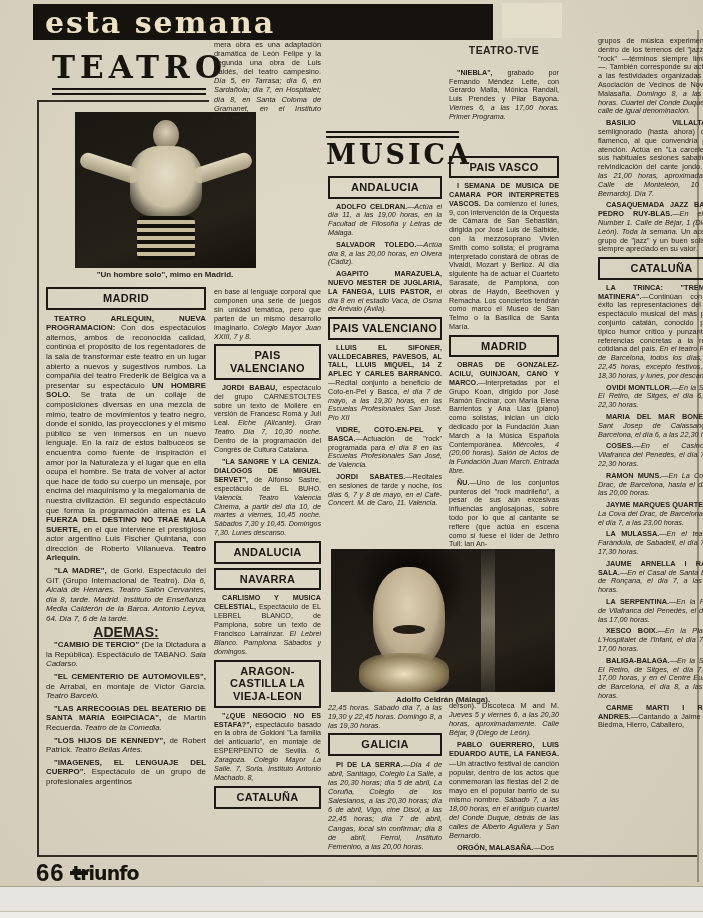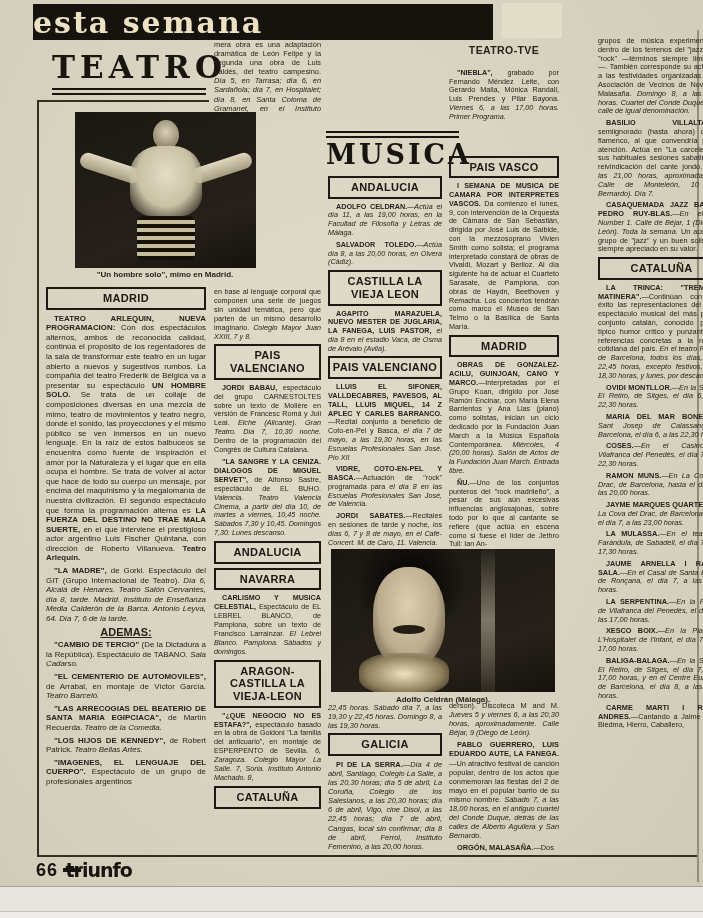--- a/index.html
+++ b/index.html
@@ -1,21 +1,21 @@
 <!DOCTYPE html>
 <html><head>
 <meta charset="utf-8">
 <style>
   html,body{margin:0;padding:0;width:703px;height:918px;overflow:hidden;
     background:#eceae4;font-family:"Liberation Sans",sans-serif;}
   .page{position:absolute;left:0;top:0;width:703px;height:918px;
     background:radial-gradient(ellipse at 45% 40%, #e0dac8 0%, #d8d2c0 55%, #cfc9b6 100%);}
   
   .banner{position:absolute;left:33px;top:4px;width:460px;height:36px;background:#16130e;}
-  .banner span{display:block;padding-left:0;line-height:37px;
+  .banner span{display:block;padding-left:12px;line-height:37px;
     font-family:"DejaVu Serif",serif;font-weight:bold;font-size:30px;letter-spacing:2px;color:#ece1c2;}
   .ghost{position:absolute;left:502px;top:3px;width:60px;height:35px;background:#e6e0cb;opacity:.75;}
   
   .rule{position:absolute;background:#332d24;}
   .frame-left{left:37px;top:100px;width:2px;height:757px;}
   .frame-top{left:37px;top:100px;width:172px;height:2px;}
   .frame-bottom{left:37px;top:855px;width:660px;height:2px;}
   .edge-right{position:absolute;left:697px;top:30px;width:2px;height:852px;background:#948d7e;}
   .scan-strip{position:absolute;left:0;top:886px;width:703px;height:32px;background:#e7e5df;border-top:1px solid #a9a294;}
   .scan-strip2{position:absolute;left:0;top:911px;width:703px;height:7px;background:#eeede9;border-top:1px solid #c4bfb3;}
@@ -65,25 +65,25 @@
   #col4a{left:449px;top:44px;width:110px;height:503px;font-size:7.2px;line-height:8.8px;}
   #col4b{left:449px;top:701px;width:110px;height:154px;}
   #col5{left:598px;top:37px;width:127px;height:819px;font-size:7.3px;line-height:8.8px;}
   .para{margin:0 0 3px 0;text-align:justify;text-indent:8px;}
   .para.noind{text-indent:0;}
   .para b{font-weight:bold;}
   .para i{font-style:italic;}
   .boxhead{border:2px solid #1c1812;margin:1px 0 4px 0;padding:3px 2px;
     text-align:center;font-weight:bold;font-size:11px;line-height:1.15;letter-spacing:.3px;color:#1c1812;}
   .plainhead{text-align:center;font-weight:bold;font-size:10.5px;letter-spacing:.4px;margin:2px 0 4px 0;}
-  .centerhead{text-align:center;font-weight:bold;text-decoration:underline;font-size:11px;margin:4px 0 3px 0;}
+  .centerhead{text-align:center;font-weight:bold;text-decoration:underline;font-size:14px;margin:4px 0 3px 0;}
   .spacer{width:100%;}
   
   .footer{position:absolute;left:36px;top:859px;color:#17130d;}
-  .pg-num{font-weight:bold;font-size:18px;letter-spacing:1px;vertical-align:middle;}
+  .pg-num{font-weight:bold;font-size:24px;letter-spacing:1px;vertical-align:middle;}
   .logo{position:relative;display:inline-block;margin-left:3px;vertical-align:middle;
     font-family:"DejaVu Sans",sans-serif;font-weight:bold;font-size:19px;letter-spacing:-1px;}
   .t-bar{position:absolute;left:-2px;top:9px;width:18px;height:3.5px;background:#17130d;}
 </style>
 </head>
 <body>
 
 <div class="page">
 
   <div class="banner">
@@ -149,21 +149,20 @@
       <div class="boxhead">NAVARRA</div>
       <p class="para"><b>CARLISMO Y MUSICA CELESTIAL,</b><span> Espectáculo de EL LEBREL BLANCO, de Pamplona, sobre un texto de Francisco Larrainzar. </span><i>El Lebrel Blanco. Pamplona. Sábados y domingos.</i></p>
       <div class="boxhead">ARAGON-CASTILLA LA VIEJA-LEON</div>
       <p class="para"><b>"¿QUE NEGOCIO NO ES ESTAFA?",</b><span> espectáculo basado en la obra de Goldoni "La familia del anticuario", en montaje de ESPERPENTO de Sevilla. </span><i>6, Zaragoza. Colegio Mayor La Salle. 7, Soria. Instituto Antonio Machado. 8,</i></p>
       <div class="boxhead">CATALUÑA</div>
     </div>
   <div id="col3a" class="col">
       <div class="boxhead">ANDALUCIA</div>
       <p class="para"><b>ADOLFO CELDRAN.</b><i>—Actúa el día 11, a las 19,00 horas, en la Facultad de Filosofía y Letras de Málaga.</i></p>
       <p class="para"><b>SALVADOR TOLEDO.</b><i>—Actúa día 8, a las 20,00 horas, en Olvera (Cádiz).</i></p>
-      <div class="boxhead">CASTILLA LA VIEJA LEON</div>
       <p class="para"><b>AGAPITO MARAZUELA, NUEVO MESTER DE JUGLARIA, LA FANEGA, LUIS PASTOR,</b><i> el día 8 en el estadio Vaca, de Osma de Arévalo (Avila).</i></p>
       <div class="boxhead">PAIS VALENCIANO</div>
       <p class="para"><b>LLUIS EL SIFONER, VALLDECABRES, PAVESOS, AL TALL, LLUIS MIQUEL, 14 Z APLEC Y CARLES BARRANCO.</b><span>—Recital conjunto a beneficio de Coto-en-Pel y Basca, </span><i>el día 7 de mayo, a las 19,30 horas, en las Escuelas Profesionales San José. Pío XII</i></p>
       <p class="para"><b>VIDRE, COTO-EN-PEL Y BASCA.</b><span>—Actuación de "rock" programada para </span><i>el día 8 en las Escuelas Profesionales San José, de Valencia.</i></p>
       <p class="para"><b>JORDI SABATES.</b><span>—Recitales en sesiones de tarde y noche, </span><i>los días 6, 7 y 8 de mayo, en el Café-Concert. M. de Caro, 11. Valencia.</i></p>
     </div>
   <div id="col3b" class="col">
       <p class="para noind"><i>22,45 horas. Sábado día 7, a las 19,30 y 22,45 horas. Domingo 8, a las 19,30 horas.</i></p>
       <div class="boxhead">GALICIA</div>
       <p class="para"><b>PI DE LA SERRA.</b><i>—Día 4 de abril, Santiago, Colegio La Salle, a las 20,30 horas; día 5 de abril, La Coruña, Colegio de los Salesianos, a las 20,30 horas; día 6 de abril, Vigo, cine Disol, a las 22,45 horas; día 7 de abril, Cangas, local sin confirmar; día 8 de abril, Ferrol, Instituto Femenino, a las 20,00 horas.</i></p>

